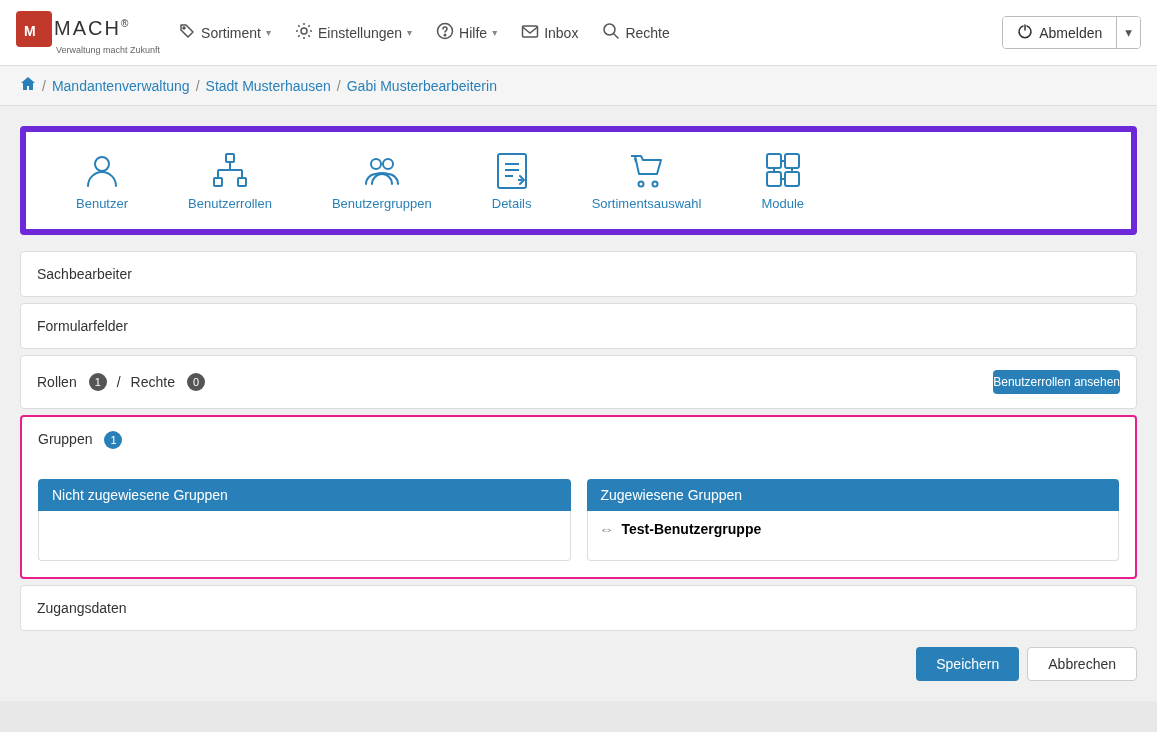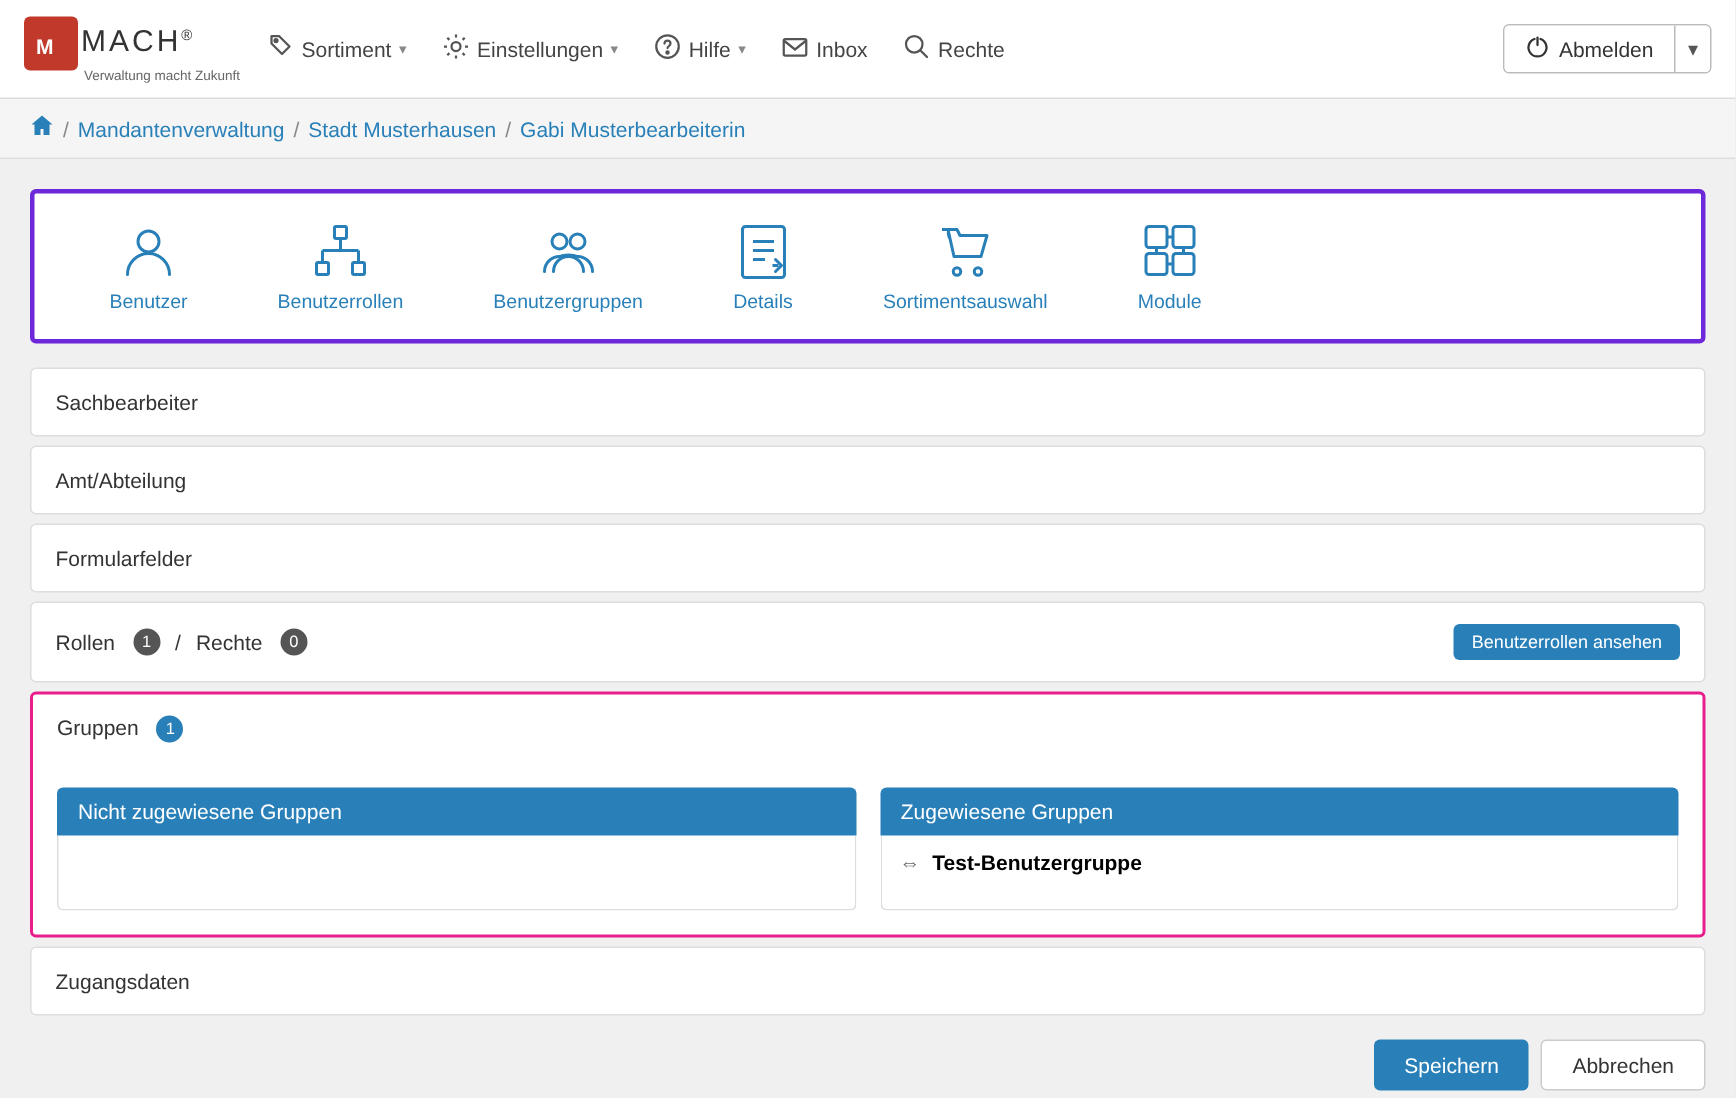--- a/index.html
+++ b/index.html
@@ -139,21 +139,21 @@
     }
 
     
     .tab-icons {
       display: flex;
       align-items: center;
       justify-content: flex-start;
       gap: 0;
       margin-bottom: 16px;
       background: #fff;
-      border: 3px solid #6d28d9;
+      border: 6px solid #6d28d9;
       border-radius: 4px;
       padding: 10px 20px;
     }
 
     .tab-icon-item {
       display: flex;
       flex-direction: column;
       align-items: center;
       padding: 8px 30px;
       cursor: pointer;
@@ -201,21 +201,21 @@
 
     .badge-blue {
       background: #2980b9;
     }
 
     .btn-benutzerrollen {
       background: #2980b9;
       color: #fff;
       border: none;
       border-radius: 4px;
-      padding: 5px 12px;
+      padding: 5px 0;
       cursor: pointer;
       font-size: 12px;
     }
 
     
     .accordion-section-highlighted {
       background: #fff;
       border: 2px solid #e91e8c;
       border-radius: 4px;
       margin-bottom: 6px;
@@ -468,25 +468,20 @@
       <span class="tab-icon-label">Module</span>
     </div>
   </div>
 
   <div class="accordion-section">
     <div class="accordion-header">
       <span>Sachbearbeiter</span>
     </div>
   </div>
 
-  <div class="accordion-section">
-    <div class="accordion-header">
-      <span>Amt/Abteilung</span>
-    </div>
-  </div>
 
   <div class="accordion-section">
     <div class="accordion-header">
       <span>Formularfelder</span>
     </div>
   </div>
 
   <div class="accordion-section">
     <div class="accordion-header">
       <div style="display:flex; align-items:center; gap:6px;">

